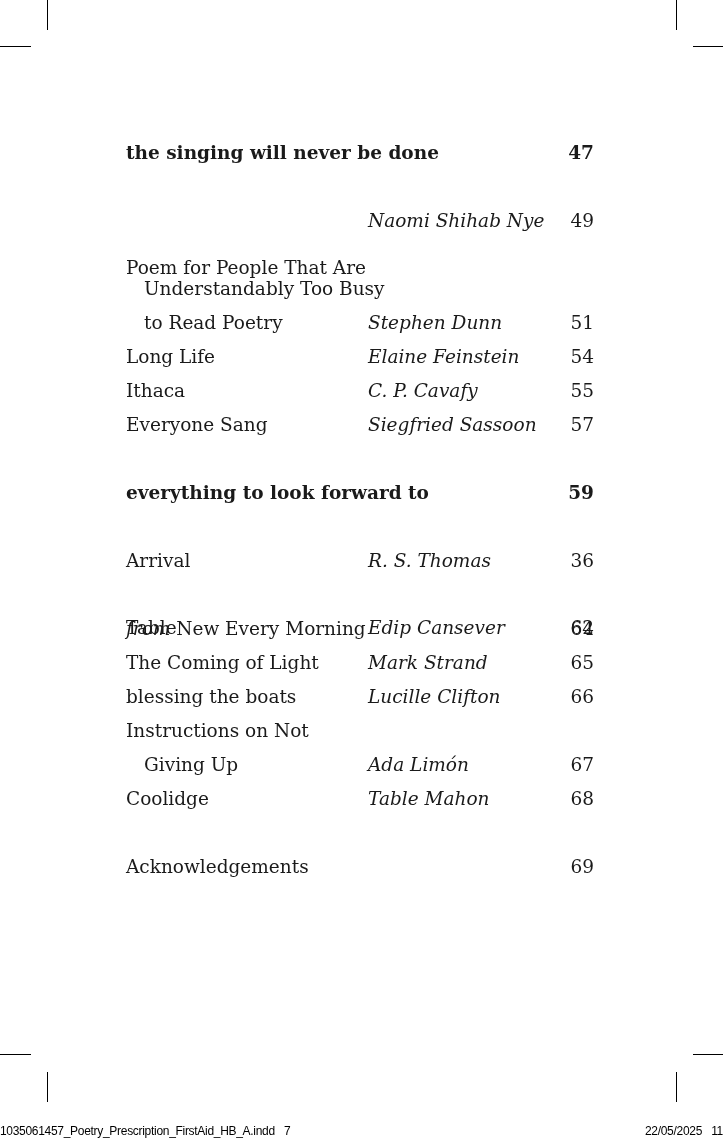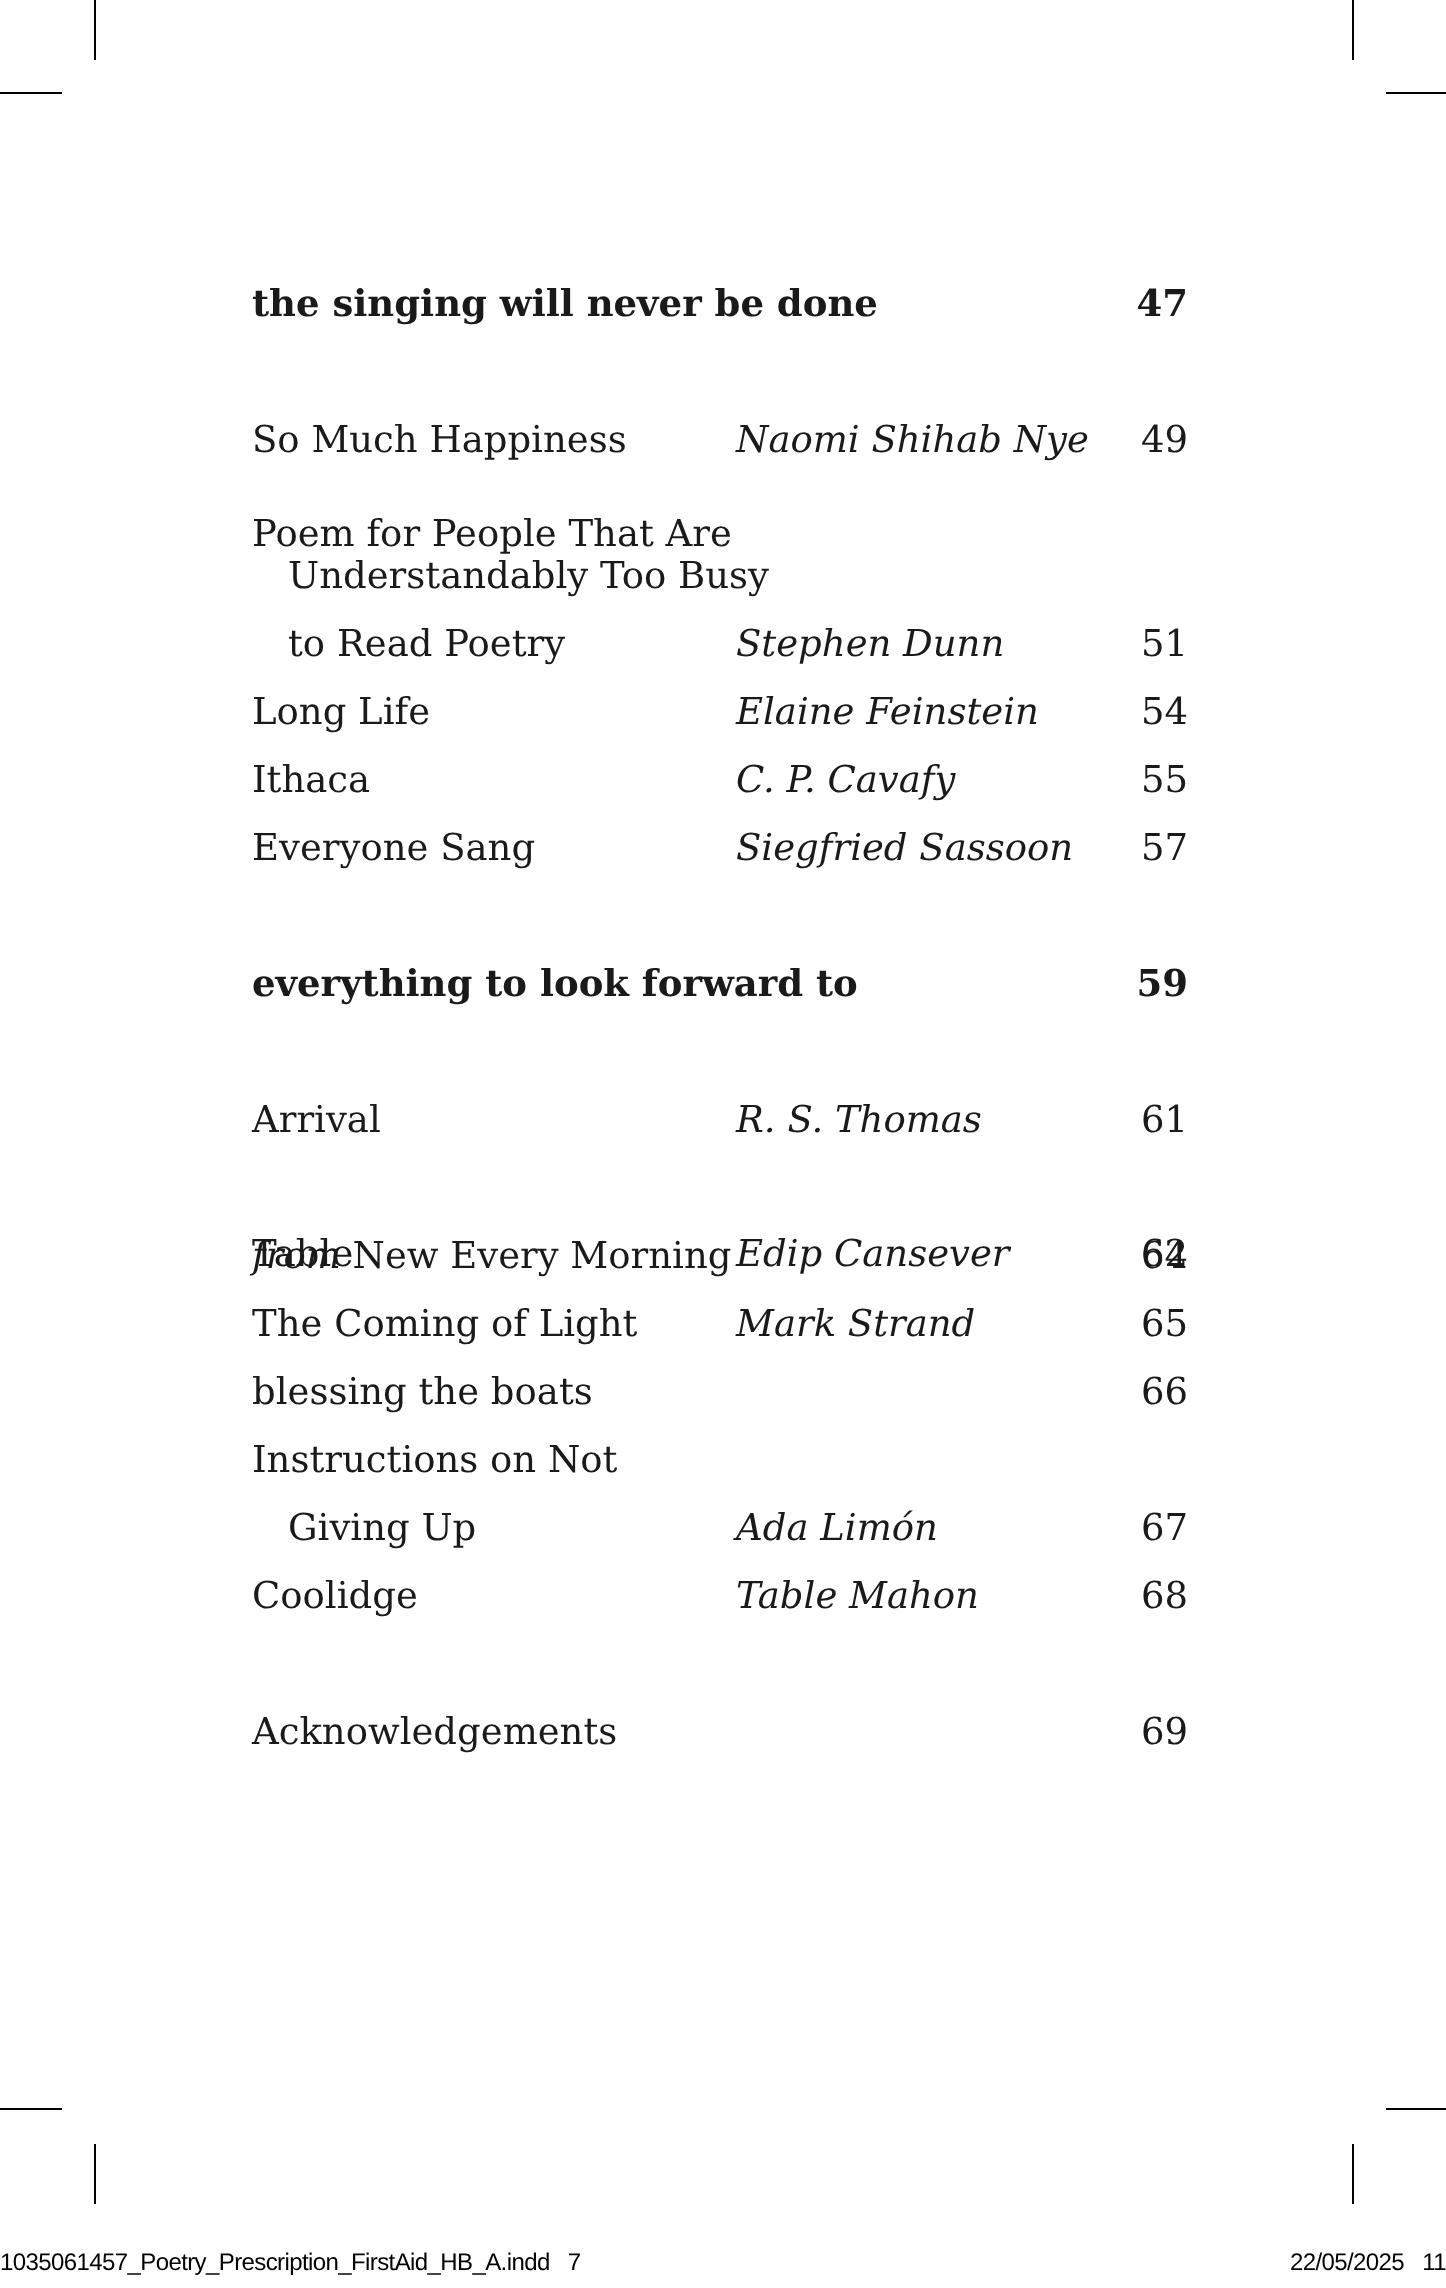--- a/index.html
+++ b/index.html
@@ -29,21 +29,20 @@
 <div class="crop" style="left:676px;top:1072px;width:1px;height:30px;"></div>
 
 <div class="page">
 
   <div class="row section" style="top:136px;">
     <span class="title">the singing will never be done</span>
     <span class="pg">47</span>
   </div>
 
   <div class="row" style="top:204px;">
-    <span class="title">So Much Happiness</span>
     <span class="author">Naomi Shihab Nye</span>
     <span class="pg">49</span>
   </div>
 
   <div class="row" style="top:251px;">
     <span class="title">Poem for People That Are</span>
   </div>
   <div class="row" style="top:272px;">
     <span class="title indent">Understandably Too Busy</span>
   </div>
@@ -72,21 +71,21 @@
   </div>
 
   <div class="row section" style="top:476px;">
     <span class="title">everything to look forward to</span>
     <span class="pg">59</span>
   </div>
 
   <div class="row" style="top:544px;">
     <span class="title">Arrival</span>
     <span class="author">R. S. Thomas</span>
-    <span class="pg">61</span>
+    <span class="pg">36</span>
   </div>
 
   <div class="row" style="top:578px;margin-top:33px;">
     <span class="title">Table</span>
     <span class="author">Edip Cansever</span>
     <span class="pg">62</span>
   </div>
 
   <div class="row" style="top:612px;">
     <span class="title"><em class="from">from</em><span style="white-space:pre;"> New Every Morning</span></span>
@@ -94,20 +93,21 @@
   </div>
 
   <div class="row" style="top:646px;">
     <span class="title">The Coming of Light</span>
     <span class="author">Mark Strand</span>
     <span class="pg">65</span>
   </div>
 
   <div class="row" style="top:680px;">
     <span class="title">blessing the boats</span>
+    <span class="author">Lucille Clifton</span>
     <span class="pg">66</span>
   </div>
 
   <div class="row" style="top:714px;">
     <span class="title">Instructions on Not</span>
   </div>
   <div class="row" style="top:748px;">
     <span class="title indent">Giving Up</span>
     <span class="author">Ada Limón</span>
     <span class="pg">67</span>

